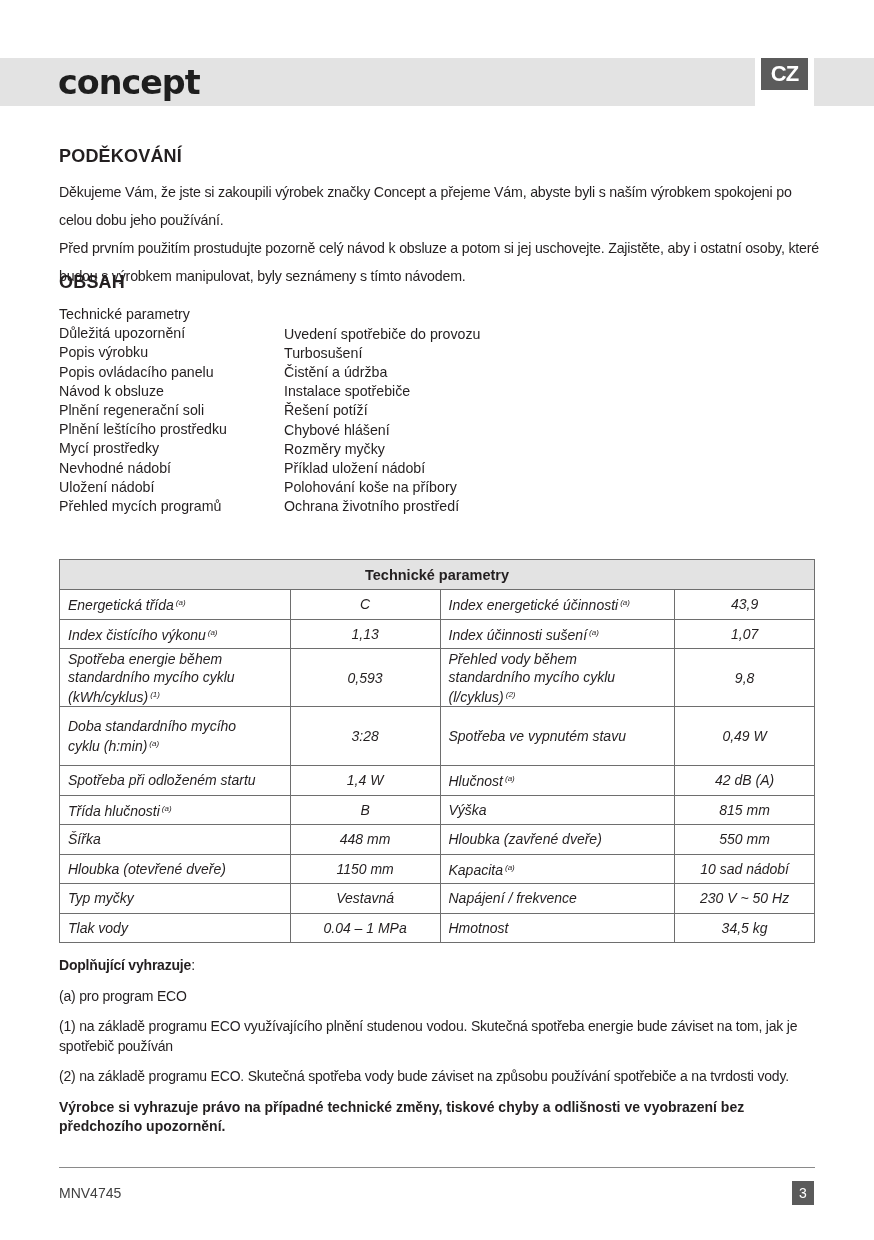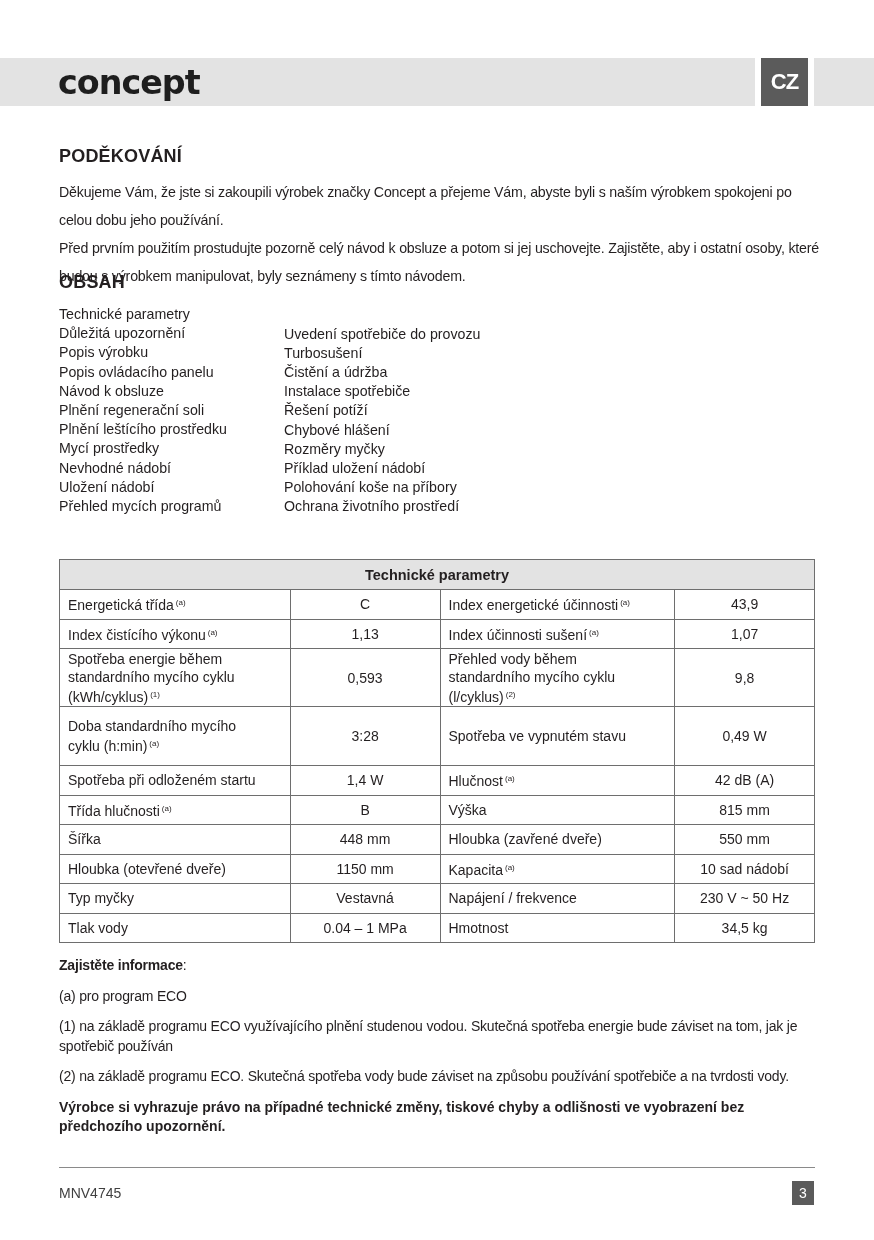--- a/index.html
+++ b/index.html
@@ -1,39 +1,39 @@
 <!DOCTYPE html>
 <html><head>
 <meta charset="utf-8">
 <style>
   * { box-sizing: border-box; margin: 0; padding: 0; }
   html, body { width: 874px; height: 1240px; background: #ffffff; }
   body { position: relative; font-family: "Liberation Sans", sans-serif; color: #231f20; overflow: hidden; }
 
   .band-left { position: absolute; left: 0; top: 58px; width: 755px; height: 48px; background: #e3e3e3; }
   .band-right { position: absolute; left: 814px; top: 58px; width: 60px; height: 48px; background: #e3e3e3; }
-  .lang-box { position: absolute; left: 761px; top: 58px; width: 47px; height: 48px; background: #5b5b5b;
+  .lang-box { position: absolute; left: 761px; top: 58px; width: 47px; height: 32px; background: #5b5b5b;
     color: #ffffff; font-weight: bold; font-size: 22px; display: flex; align-items: center; justify-content: center; letter-spacing: -1px; }
   .logo { position: absolute; left: 58px; top: 62px; font-size: 34px; font-weight: bold; color: #1e1e1e; letter-spacing: -1px;
     font-family: "DejaVu Sans", sans-serif; transform: scaleX(0.98); transform-origin: left; }
 
   h2 { position: absolute; left: 59px; font-size: 18px; font-weight: bold; color: #231f20; letter-spacing: 0.2px; }
   .h-thanks { top: 146px; text-align: center; }
   .h-toc { top: 272px; }
 
   .intro { position: absolute; left: 59px; top: 178px; width: 760px; font-size: 14.2px; line-height: 28px; color: #231f20; letter-spacing: -0.2px; }
 
   .toc-col { position: absolute; font-size: 14.2px; line-height: 19.2px; color: #231f20; }
   .toc-left { left: 59px; top: 305px; }
   .toc-right { left: 284px; top: 324.5px; }
 
   table.spec { position: absolute; left: 59px; top: 559px; width: 756px; border-collapse: collapse; font-size: 14px; color: #231f20; }
   table.spec td, table.spec th { border: 1px solid #6e6e6e; }
   table.spec th { background: #e3e3e3; font-weight: bold; height: 30px; text-align: center; font-size: 14.5px; }
-  table.spec td { padding: 0 8px; height: 29.5px; line-height: 18px; vertical-align: middle; }
+  table.spec td { padding: 0 8px; height: 29.5px; line-height: 18px; vertical-align: middle; font-style: italic; }
   td.lbl { text-align: left; }
   td.val { text-align: center; }
   col.c1 { width: 231px; } col.c2 { width: 150px; } col.c3 { width: 235px; } col.c4 { width: 140px; }
   tr.tall td { height: 58px; }
   tr.xtall td { height: 59px; }
   sup { font-size: 8px; vertical-align: 5px; margin-left: 2px; }
 
   .notes { position: absolute; left: 59px; top: 956px; width: 760px; font-size: 14px; line-height: 19.5px; color: #231f20; letter-spacing: -0.2px; }
   .notes p { margin-bottom: 11px; }
   .notes .b { font-weight: bold; }
@@ -155,21 +155,21 @@
       <tr>
         <td class="lbl"><span>Tlak vody</span></td>
         <td class="val">0.04 – 1 MPa</td>
         <td class="lbl"><span>Hmotnost</span></td>
         <td class="val">34,5 kg</td>
       </tr>
     </tbody>
 </table>
 
 <div class="notes">
-  <p><span class="b">Zajistěte informace</span><span>:</span></p>
+  <p><span class="b">Doplňující vyhrazuje</span><span>:</span></p>
   <p>(a) pro program ECO</p>
   <p>(1) na základě programu ECO využívajícího plnění studenou vodou. Skutečná spotřeba energie bude záviset na tom, jak je spotřebič používán</p>
   <p>(2) na základě programu ECO. Skutečná spotřeba vody bude záviset na způsobu používání spotřebiče a na tvrdosti vody.</p>
   <p class="disclaimer">Výrobce si vyhrazuje právo na případné technické změny, tiskové chyby a odlišnosti ve vyobrazení bez předchozího upozornění.</p>
 </div>
 
 <div class="footer-line"></div>
 <div class="model">MNV4745</div>
 <div class="page-num">3</div>
 

